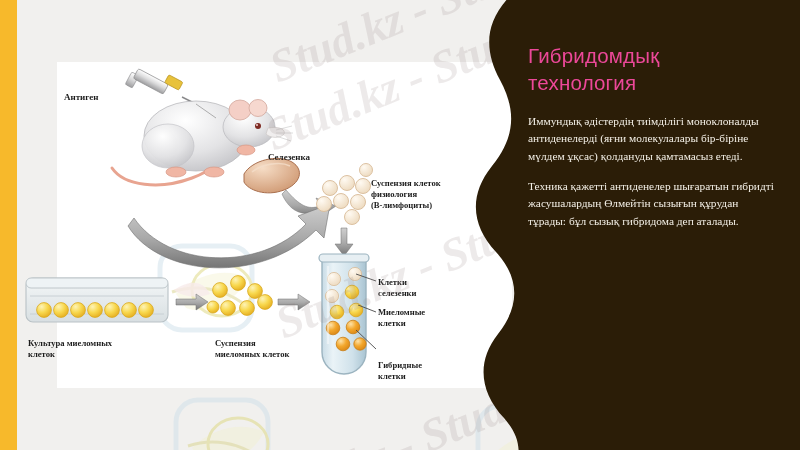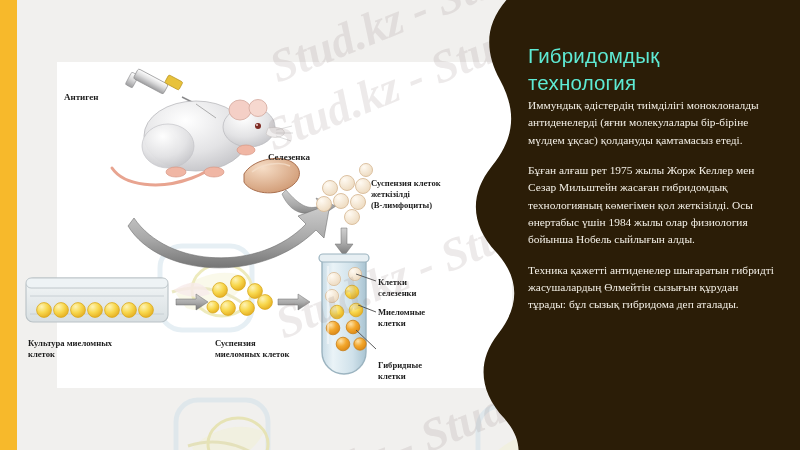--- a/index.html
+++ b/index.html
@@ -41,26 +41,26 @@
     background: #2b1d07;
     -webkit-clip-path: url(#wave-clip);
     clip-path: url(#wave-clip);
   }
   #panel-inner {
     position: absolute;
     left: 58px; top: 48px;
     width: 248px;
   }
   #panel-title {
-    color: #5eead4;
+    color: #ec4899;
     font-size: 20.5px;
     font-weight: 400;
     line-height: 1.34;
     letter-spacing: .2px;
-    margin-bottom: 0;
+    margin-bottom: 16px;
     white-space: pre-line;
   }
   .panel-para {
     color: #f3efe6;
     font-size: 11.4px;
     line-height: 1.52;
     margin-bottom: 13px;
     font-family: Liberation Serif, serif;
   }
 
@@ -319,21 +319,21 @@
     </g>
 
     <g stroke="#4a4a4a" stroke-width=".9" fill="none">
       <path d="M372 186 L380 186" opacity="0"></path>
     </g>
   </svg>
 
   <div class="lbl" id="lbl-antigen">Антиген</div>
   <div class="lbl" id="lbl-spleen">Селезенка</div>
   <div class="lbl" id="lbl-suspension-b">Суспензия клеток
-жеткізілді
+физиология
 (В-лимфоциты)</div>
   <div class="lbl" id="lbl-myeloma-susp">Суспензия
 миеломных клеток</div>
   <div class="lbl" id="lbl-myeloma-culture">Культура миеломных
 клеток</div>
   <div class="lbl" id="lbl-spleen-cells">Клетки
 селезенки</div>
   <div class="lbl" id="lbl-myeloma-cells">Миеломные
 клетки</div>
   <div class="lbl" id="lbl-hybrid-cells">Гибридные
@@ -342,18 +342,17 @@
   <div class="wm-text" id="wm-top">Stud.kz - Stud</div>
   <div class="wm-text" id="wm-1">Stud.kz - Stud</div>
   <div class="wm-text" id="wm-2">Stud.kz - Stud</div>
   <div class="wm-text" id="wm-3">Stud.kz - Stud</div>
 
   <div id="right-panel">
     <div id="panel-inner">
       <div id="panel-title">Гибридомдық
 технология</div>
       <p class="panel-para">Иммундық әдістердің тиімділігі моноклоналды антиденелерді (яғни молекулалары бір-біріне мүлдем ұқсас) қолдануды қамтамасыз етеді.</p>
-      <p class="panel-para">Бұған алғаш рет 1975 жылы Жорж Келлер мен Сезар Мильштейн жасаған гибридомдық технологияның көмегімен қол жеткізілді. Осы өнертабыс үшін 1984 жылы олар физиология бойынша Нобель сыйлығын алды.</p>
       <p class="panel-para">Техника қажетті антиденелер шығаратын гибридті жасушалардың Өлмейтін сызығын құрудан тұрады: бұл сызық гибридома деп аталады.</p>
     </div>
   </div>
 
 </div>
 
 </body></html>

